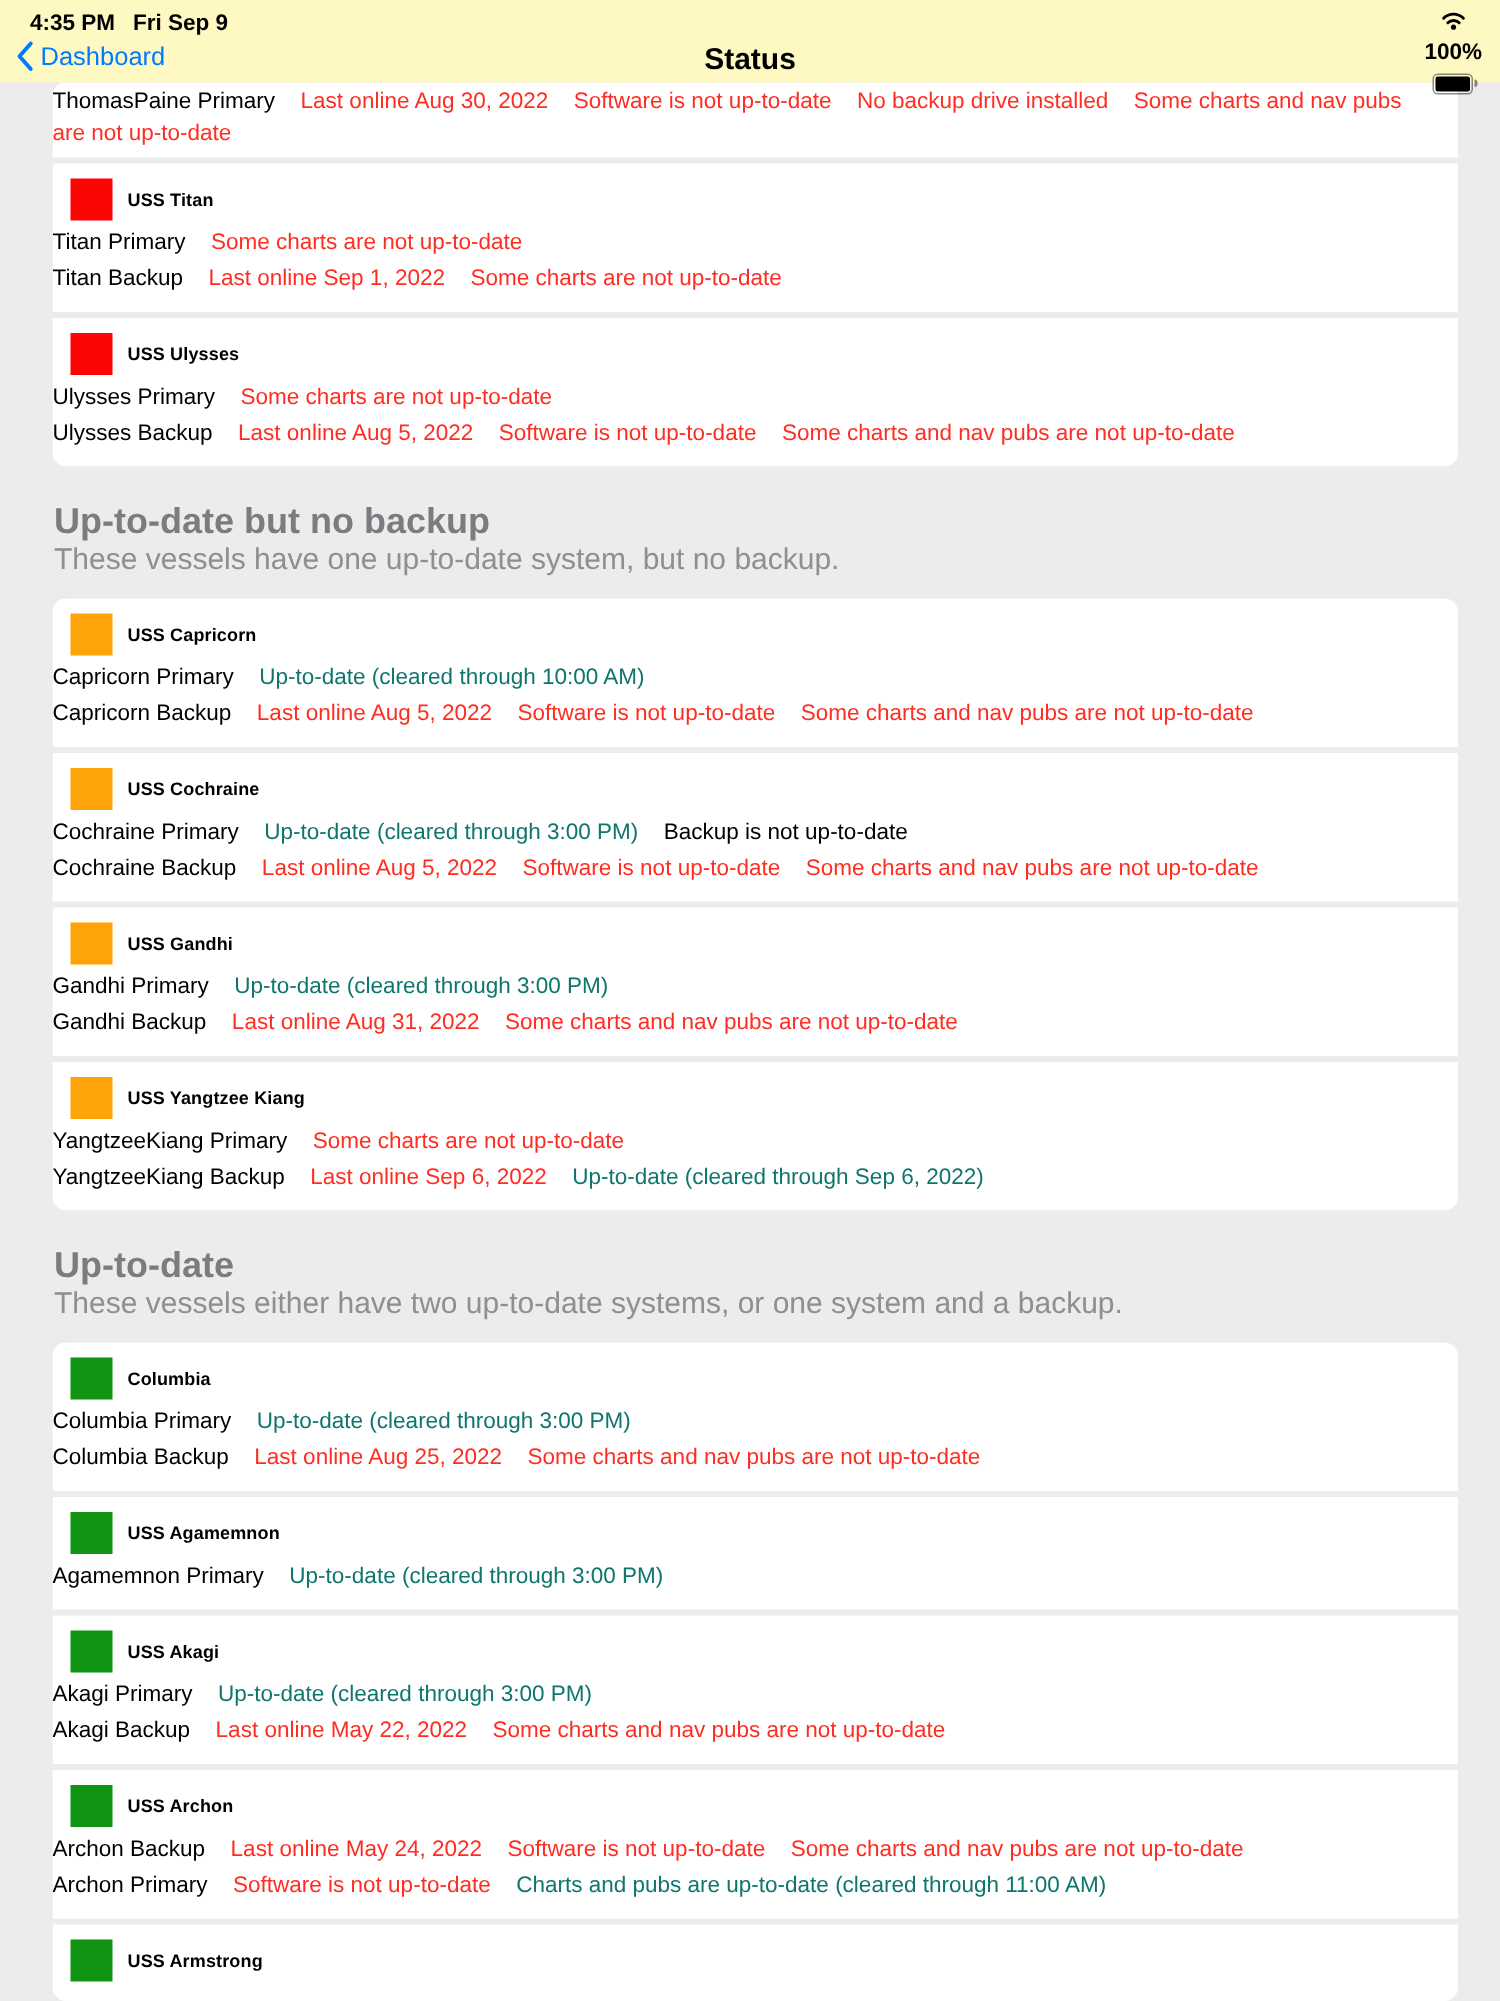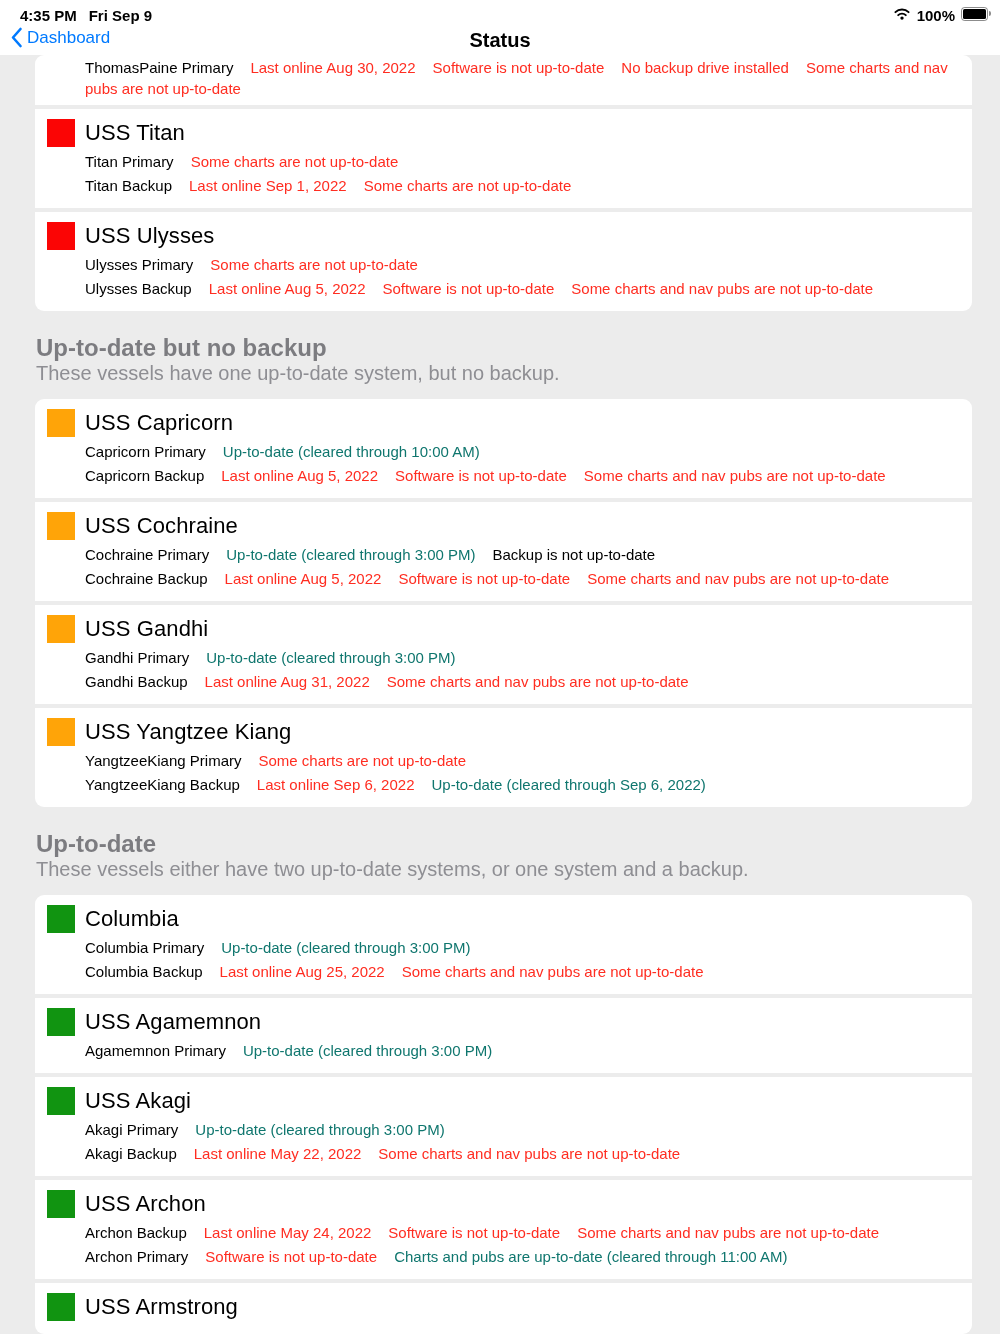--- a/index.html
+++ b/index.html
@@ -2,41 +2,41 @@
 <html><head>
 <meta charset="utf-8">
 <style>
   html,body{margin:0;padding:0;}
   body{
     width:1000px;height:1334px;overflow:hidden;background:#ececec;
     font-family:"Liberation Sans","DejaVu Sans",sans-serif;color:#000;
     position:relative;
   }
   
-  .header{position:relative;height:55px;background:#ffffff;z-index:5;}
+  .header{position:relative;height:55px;background:#fef9c3;z-index:5;}
   .statusbar{position:absolute;top:6px;left:0;right:0;height:20px;font-size:15px;font-weight:600;}
   .sb-left{position:absolute;left:20px;top:1px;display:flex;gap:12px;align-items:center;}
-  .sb-right{position:absolute;right:12px;top:1px;display:flex;align-items:flex-start;gap:6px;}
+  .sb-right{position:absolute;right:12px;top:1px;display:flex;align-items:center;gap:6px;flex-direction:column;}
   .battery{width:25px;height:12px;border:1px solid rgba(0,0,0,.45);border-radius:3.5px;position:relative;display:inline-block;}
   .battery .fill{position:absolute;top:1px;left:1px;right:1px;bottom:1px;background:#000;border-radius:1.5px;}
   .battery .nub{position:absolute;right:-4px;top:3px;width:2.5px;height:5px;background:rgba(0,0,0,.45);border-radius:0 2px 2px 0;}
   .navbar{position:absolute;top:26px;left:0;right:0;height:29px;}
   .back{position:absolute;left:10px;top:1px;display:flex;align-items:center;gap:4px;color:#007aff;font-size:17px;cursor:pointer;}
   .nav-title{position:absolute;left:0;right:0;top:3px;text-align:center;font-size:20px;font-weight:700;}
   
   .content{padding:0 28px 0 35px;}
   .group{border-radius:9px;overflow:hidden;}
   .card{background:#fff;padding:10px 16px 10px 0;}
   .card + .card{margin-top:4px;}
   .card.partial{padding-top:2px;padding-bottom:6px;}
   .card.partial .row{line-height:21px;}
   .titleline{display:flex;align-items:center;padding-left:12px;margin-bottom:3px;height:28px;}
   .square{width:28px;height:28px;margin-right:10px;flex:none;}
-  .vname{font-size:22px;font-weight:400;letter-spacing:.1px;}
-  .rows{padding-left:50px;}
+  .vname{font-size:12px;font-weight:700;letter-spacing:.1px;}
+  .rows{}
   .row{font-size:15px;line-height:24px;}
   .row span{margin-right:17px;}
   .row span:last-child{margin-right:0;}
   .label{color:#000;}
   .alert{color:#ff2d21;}
   .ok{color:#0f766e;}
   .neutral{color:#000;}
   .section-head{margin:26px 0 4px 1px;font-size:24px;font-weight:700;color:#7c7c80;line-height:22px;}
   .section-desc{margin:0 0 16px 1px;font-size:20px;color:#8e8e93;line-height:20px;}
 </style>

